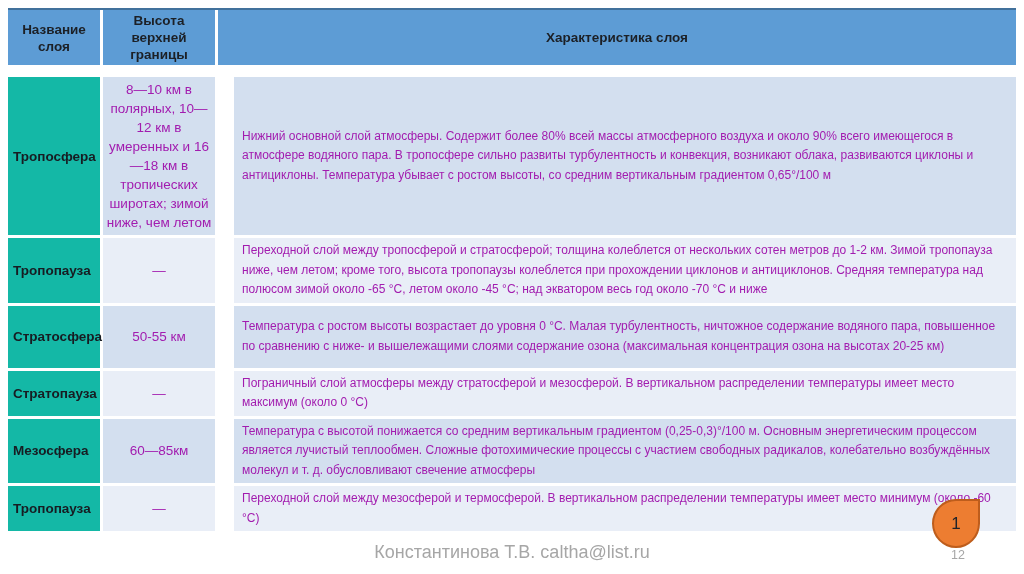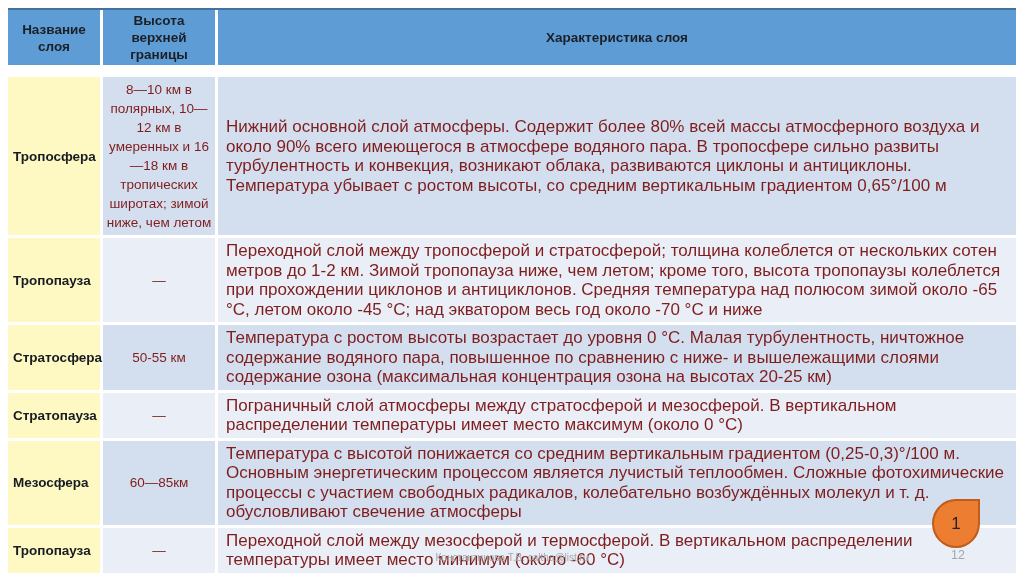--- a/index.html
+++ b/index.html
@@ -24,74 +24,75 @@
     background: #ffffff;
   }
   .row {
     display: grid;
     grid-template-columns: 92px 112px 1fr;
     column-gap: 3px;
   }
   .cell {
     display: flex;
     align-items: center;
-    color: #7f1d1d;
+    color: #a21caf;
   }
   
   .row.header { min-height: 38px; }
   .row.header .cell {
     background: #5D9CD5;
     font-weight: bold;
     font-size: 13.5px;
     line-height: 17px;
     justify-content: center;
     text-align: center;
     color: #1c2026;
     padding: 2px 2px;
   }
   
   .body-row .c1 {
-    background: #fef9c3;
+    background: #14b8a6;
     font-weight: bold;
     font-size: 13.5px;
     padding: 2px 2px 2px 5px;
     color: #171c22;
   }
   .body-row .c2 {
     font-size: 13.5px;
     line-height: 19px;
     justify-content: center;
     text-align: center;
     padding: 3px 3px;
   }
   .body-row .c3 {
-    font-size: 17px;
+    font-size: 12px;
     line-height: 19.5px;
     padding: 3px 8px 3px 8px;
     text-align: left;
+    margin-left: 16px;
   }
   
   .body-row:nth-child(odd)  .c2, .body-row:nth-child(odd)  .c3 { background: #D3DFEF; }
   .body-row:nth-child(even) .c2, .body-row:nth-child(even) .c3 { background: #E9EEF7; }
   
   #table-body .body-row:nth-child(1) { min-height: 156px; }
   #table-body .body-row:nth-child(2) { min-height: 64px; }
   #table-body .body-row:nth-child(3) { min-height: 62px; }
   #table-body .body-row:nth-child(4) { min-height: 41px; }
   #table-body .body-row:nth-child(5) { min-height: 59px; }
   #table-body .body-row:nth-child(6) { min-height: 41px; }
   #table-body { display: flex; flex-direction: column; gap: 3px; }
 
   
   .footer-author {
     position: absolute;
     left: 0; right: 0;
     bottom: 11px;
     text-align: center;
-    font-size: 10px;
+    font-size: 18px;
     color: #A6A6A6;
   }
   .page-number {
     position: absolute;
     right: 59px;
     bottom: 12px;
     font-size: 12.5px;
     color: #A6A6A6;
   }
   .slide-marker {

